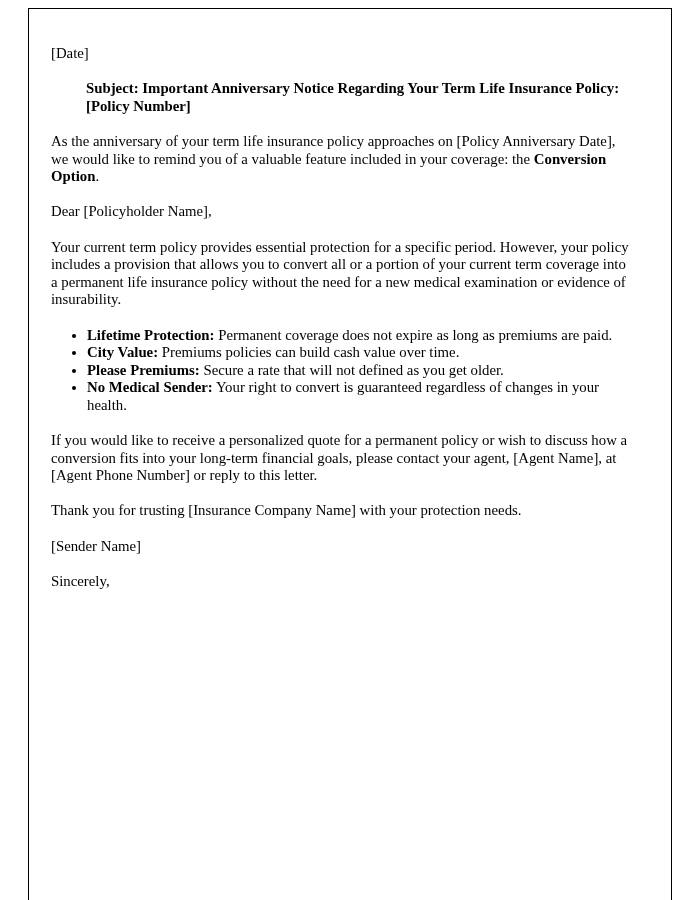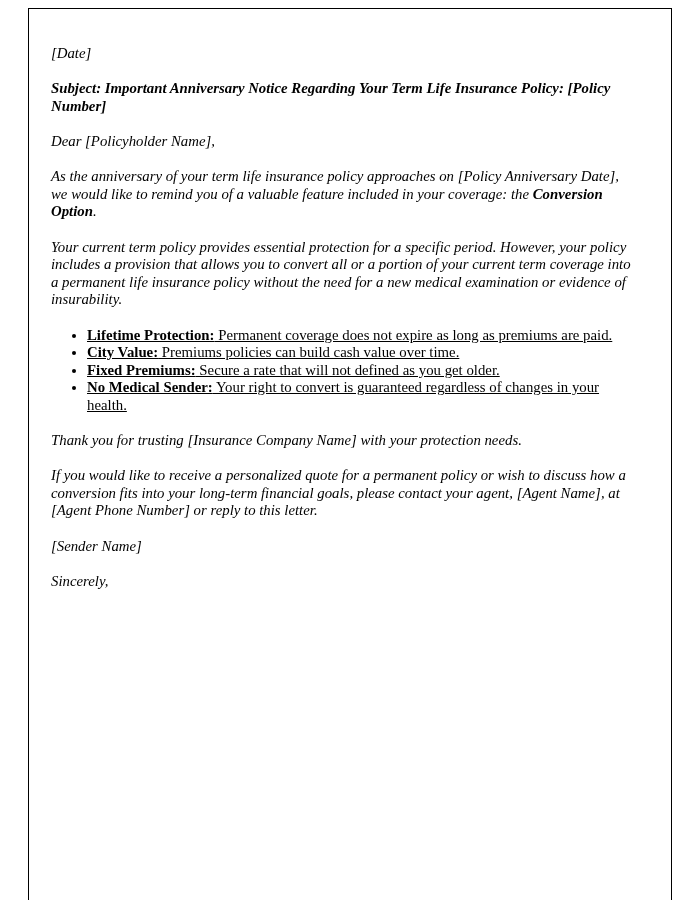--- a/index.html
+++ b/index.html
@@ -17,58 +17,58 @@
     width: 644px;
     height: 1250px;
     border: 1px solid #000000;
     background: #ffffff;
     padding: 36px 38px 40px 22px;
     font-family: "Liberation Serif", serif;
     font-size: 14.8px;
     line-height: 17.6px;
     color: #000000;
   }
-  .block { margin-bottom: 17.6px; font-style: italic; }
+  .block { margin-bottom: 17.6px; }
   .tight-line { margin-bottom: 0; }
-  .bold { font-weight: bold; }
+  .bold { font-weight: bold; margin-left: 35px; }
   ul.bullets {
     margin: 0 0 17.6px 0;
     padding-left: 36px;
     list-style: disc outside;
   }
-  ul.bullets li { margin: 0; text-decoration: underline; }
+  ul.bullets li { margin: 0; }
 </style>
 </head>
 <body>
 
 <div class="page">
 
   <p class="block">[Date]</p>
 
   <div class="block">
   </div>
 
   <p class="block bold">Subject: Important Anniversary Notice Regarding Your Term Life Insurance Policy: [Policy Number]</p>
 
+  <p class="block"><span>As the anniversary of your term life insurance policy approaches on [Policy Anniversary Date], we would like to remind you of a valuable feature included in your coverage: the </span><strong>Conversion Option</strong><span>.</span></p>
+
   <p class="block">Dear [Policyholder Name],</p>
-
-  <p class="block"><span>As the anniversary of your term life insurance policy approaches on [Policy Anniversary Date], we would like to remind you of a valuable feature included in your coverage: the </span><strong>Conversion Option</strong><span>.</span></p>
 
   <p class="block">Your current term policy provides essential protection for a specific period. However, your policy includes a provision that allows you to convert all or a portion of your current term coverage into a permanent life insurance policy without the need for a new medical examination or evidence of insurability.</p>
 
 
   <ul class="bullets">
     <li><strong>Lifetime Protection:</strong><span> Permanent coverage does not expire as long as premiums are paid.</span></li>
     <li><strong>City Value:</strong><span> Premiums policies can build cash value over time.</span></li>
-    <li><strong>Fixed Premiums:</strong><span> Secure a rate that will not defined as you get older.</span></li>
+    <li><strong>Please Premiums:</strong><span> Secure a rate that will not defined as you get older.</span></li>
     <li><strong>No Medical Sender:</strong><span> Your right to convert is guaranteed regardless of changes in your health.</span></li>
   </ul>
 
 
+  <p class="block">If you would like to receive a personalized quote for a permanent policy or wish to discuss how a conversion fits into your long-term financial goals, please contact your agent, [Agent Name], at [Agent Phone Number] or reply to this letter.</p>
+
   <p class="block">Thank you for trusting [Insurance Company Name] with your protection needs.</p>
-
-  <p class="block">If you would like to receive a personalized quote for a permanent policy or wish to discuss how a conversion fits into your long-term financial goals, please contact your agent, [Agent Name], at [Agent Phone Number] or reply to this letter.</p>
 
   <p class="block">[Sender Name]</p>
 
   <p class="block">Sincerely,</p>
 
 </div>
 
 </body></html>

